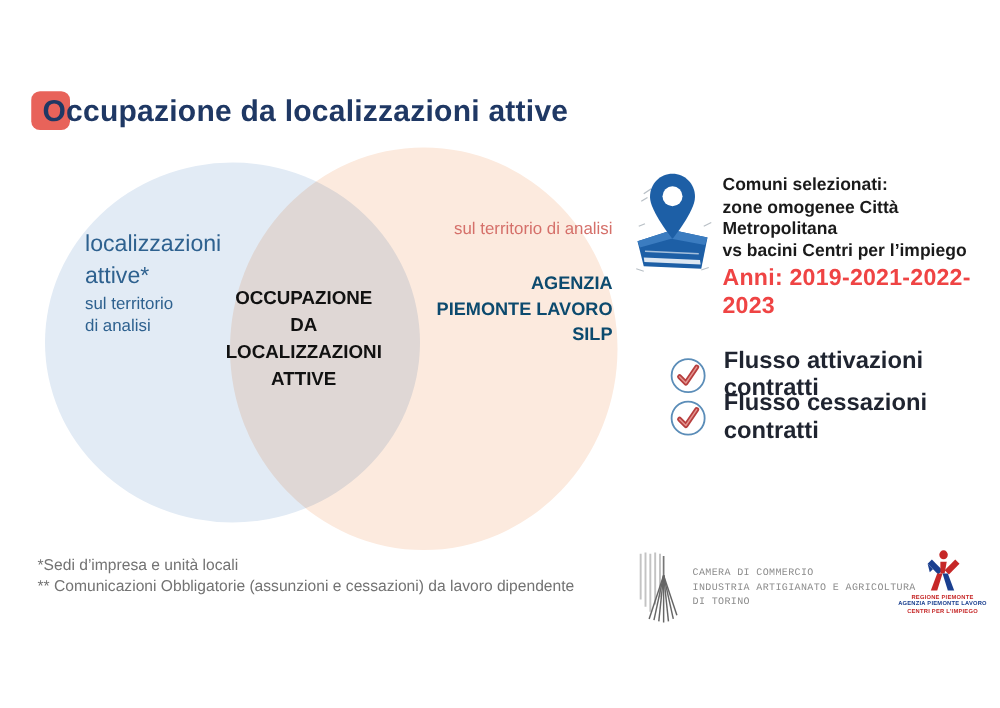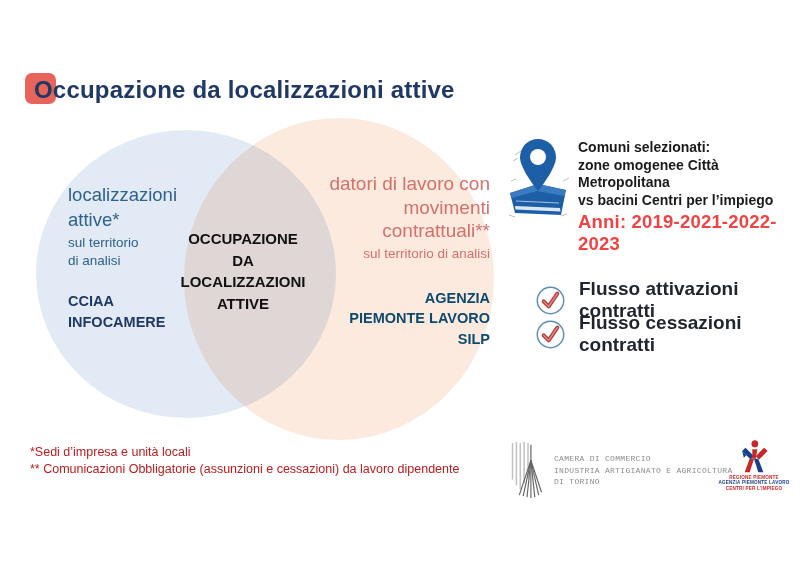--- a/index.html
+++ b/index.html
@@ -30,21 +30,21 @@
   
   .pin-wrap{position:absolute;left:503px;top:137px;width:70px;height:90px;}
   .comuni{position:absolute;left:578px;top:139px;width:218px;font-size:14px;font-weight:bold;color:#1a1a1a;line-height:17.5px;}
   .anni{position:absolute;left:578px;top:211px;font-size:18.5px;font-weight:bold;color:#ef4444;letter-spacing:0.2px;}
   .flow-row{position:absolute;left:535px;height:32px;display:flex;align-items:center;}
   .flow-row.r1{top:284px;}
   .flow-row.r2{top:318px;}
   .flow-icon{width:31px;height:31px;flex:0 0 31px;}
   .flow-label{margin-left:13px;font-size:19px;font-weight:bold;color:#1f2430;}
   
-  .footnotes{position:absolute;left:30px;top:444px;font-size:12.5px;line-height:17px;color:#b91c1c;}
+  .footnotes{position:absolute;left:30px;top:444px;font-size:12.5px;line-height:17px;color:#737373;}
   
   .camera-logo{position:absolute;left:510px;top:441px;display:flex;align-items:flex-start;}
   .camera-mark{width:36px;height:58px;}
   .camera-text{margin-left:8px;margin-top:12px;font-size:8px;line-height:11.5px;color:#8c8c8c;letter-spacing:0.3px;font-family:Liberation Mono, monospace;}
   .regione-logo{position:absolute;left:716px;top:440px;width:76px;text-align:center;}
   .regione-mark{width:42px;height:34px;display:block;margin:0 auto;}
   .regione-text{margin-top:1px;font-size:4.6px;line-height:5.4px;font-weight:bold;letter-spacing:0.2px;}
   .regione-text .red{color:#c62828;display:block;}
   .regione-text .blue{color:#1a3f8f;display:block;}
 </style>
@@ -55,33 +55,28 @@
 <h1 class="slide-title">Occupazione da localizzazioni attive</h1>
 
 <div class="circle circle-left"></div>
 <div class="circle circle-right"></div>
 
 <div class="venn-left">
   <div class="main pre">localizzazioni
 attive*</div>
   <div class="sub pre">sul territorio
 di analisi</div>
-  <div class="source pre">CCIAA
-INFOCAMERE</div>
 </div>
 
 <div class="venn-center pre">OCCUPAZIONE
 DA
 LOCALIZZAZIONI
 ATTIVE</div>
 
 <div class="venn-right">
-  <div class="main pre">datori di lavoro con
-movimenti
-contrattuali**</div>
   <div class="sub pre">sul territorio di analisi</div>
   <div class="source pre">AGENZIA
 PIEMONTE LAVORO
 SILP</div>
 </div>
 
 <div class="pin-wrap">
   <svg viewBox="0 0 70 90" width="70" height="90">
 
     <g stroke="#9aa4ad" stroke-width="1" opacity="0.7">

